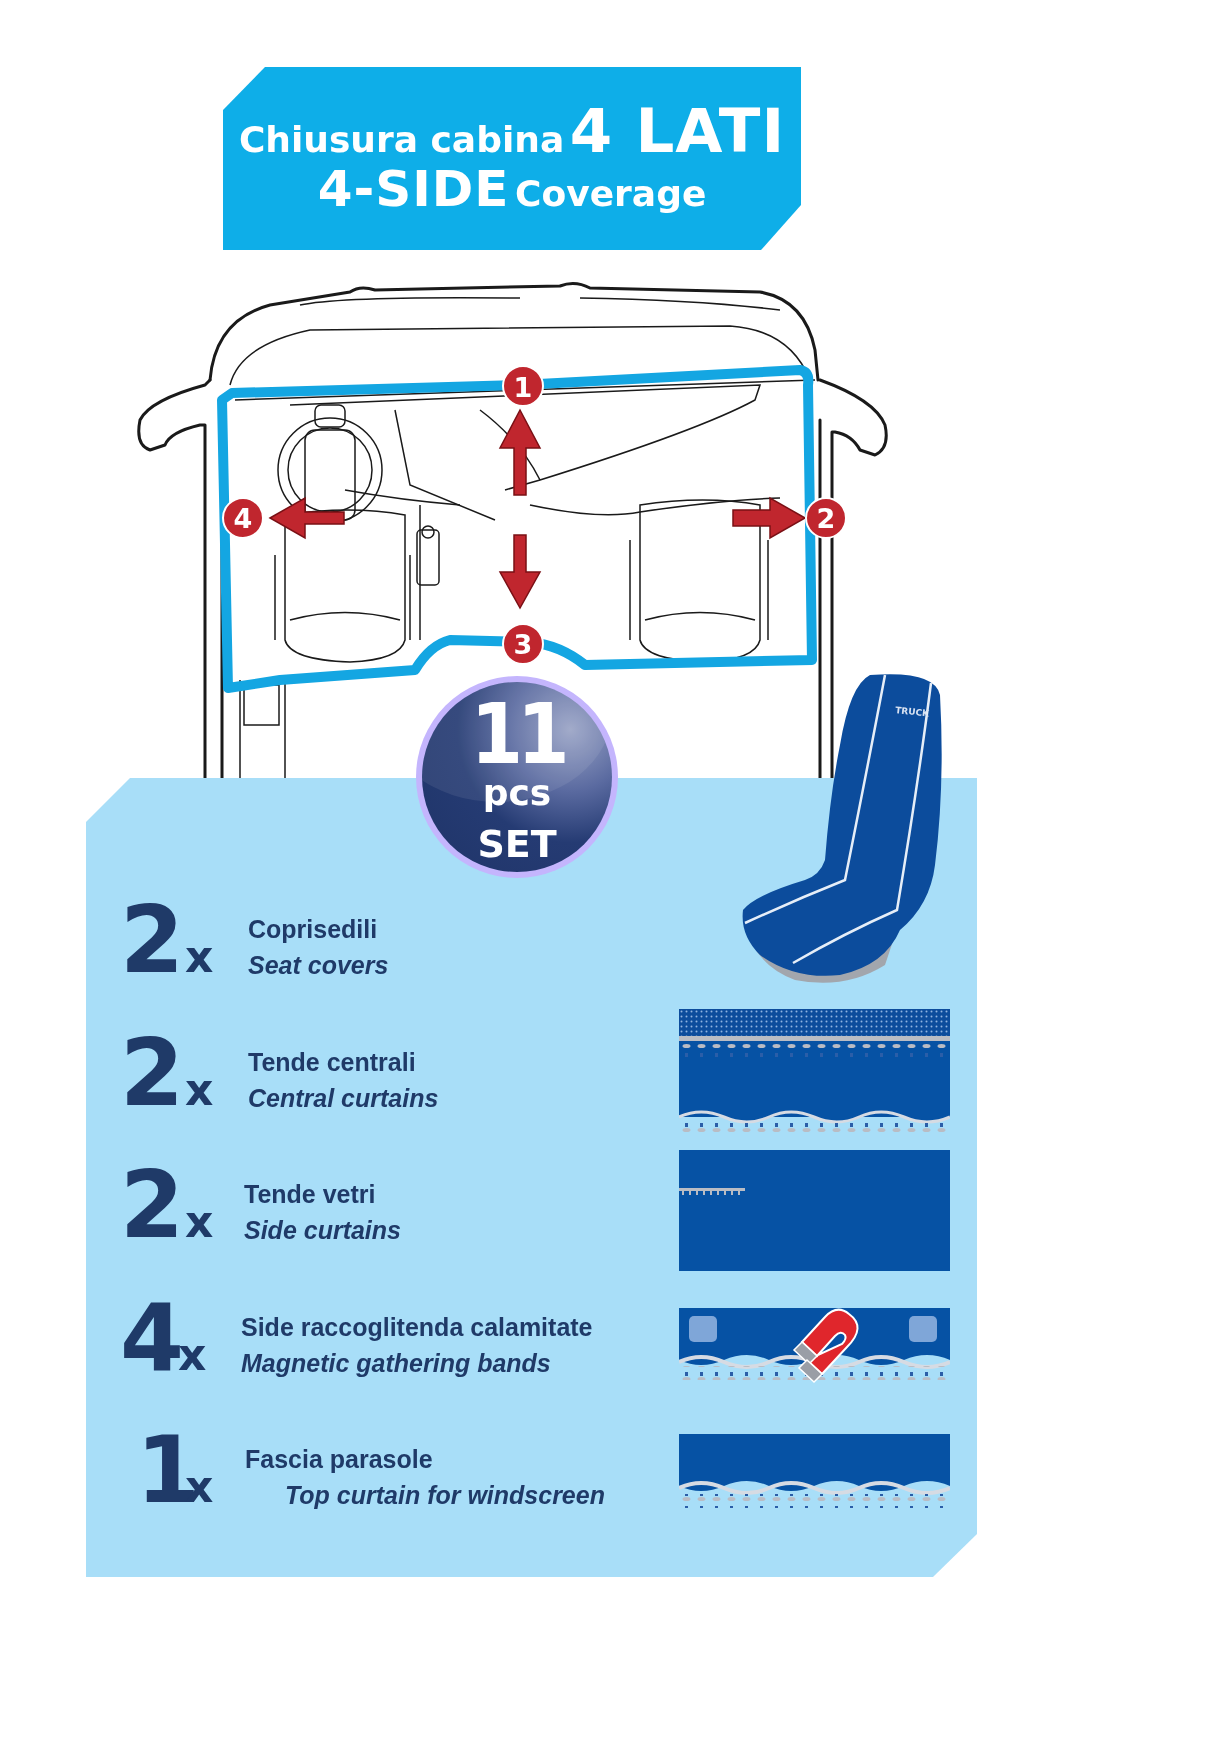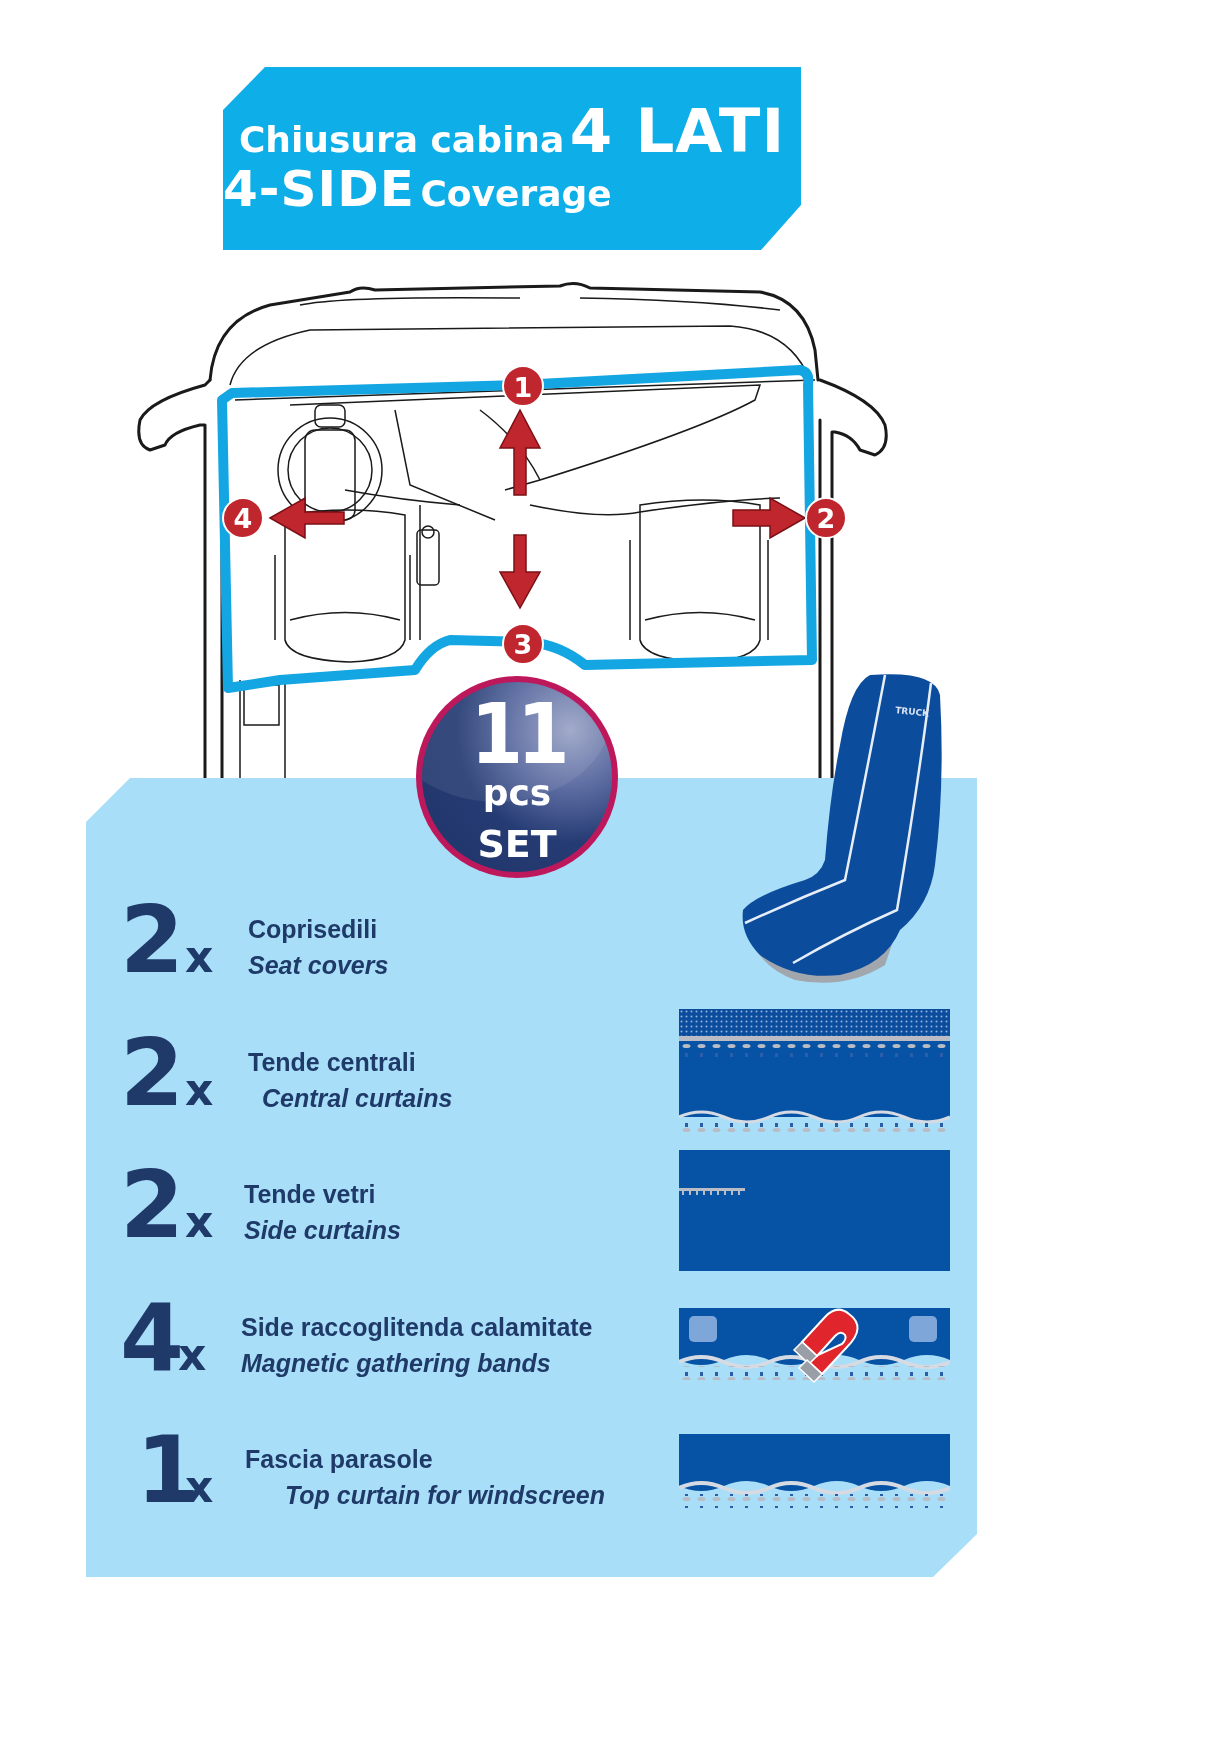--- a/index.html
+++ b/index.html
@@ -6,33 +6,33 @@
   body { width: 1215px; height: 1750px; position: relative; overflow: hidden;
          font-family: "DejaVu Sans", sans-serif; }
 
   .banner { position: absolute; left: 223px; top: 67px; width: 578px; height: 183px;
             background: #0eaee8;
             clip-path: polygon(42px 0, 100% 0, 100% 138px, 538px 100%, 0 100%, 0 43px); }
   .banner-line1 { position: absolute; left: 0; right: 0; top: 28px; text-align: center;
                   color: #ffffff; font-weight: bold; white-space: nowrap; }
   .banner-line1 .small { font-size: 36px; }
   .banner-line1 .big { font-size: 61px; letter-spacing: 1px; }
-  .banner-line2 { position: absolute; left: 0; right: 0; top: 93px; 
+  .banner-line2 { position: absolute; left: 0; right: 0; top: 93px; text-align: center;
                   color: #ffffff; font-weight: bold; white-space: nowrap; }
   .banner-line2 .big { font-size: 50px; letter-spacing: 1px; }
   .banner-line2 .small { font-size: 36px; }
 
   .cab { position: absolute; left: 0; top: 0; width: 1215px; height: 800px; }
 
   .panel { position: absolute; left: 86px; top: 778px; width: 891px; height: 799px;
            background: #a8def8;
            clip-path: polygon(44px 0, 100% 0, 100% 756px, 847px 100%, 0 100%, 0 44px); }
 
   .badge { position: absolute; left: 416px; top: 676px; width: 202px; height: 202px;
-           border-radius: 50%; background: #be185d; }
+           border-radius: 50%; background: #c4b5fd; }
   .badge-inner { position: absolute; left: 6px; top: 6px; width: 190px; height: 190px; border-radius: 50%;
                  background: radial-gradient(circle at 78% 25%, #9aa4c6 0%, #5a6aa0 30%, #253b73 55%, #1f3468 100%);
                  overflow: hidden; }
   .badge-shine { position: absolute; left: -40px; top: -60px; width: 230px; height: 180px; border-radius: 50%;
                  background: rgba(255,255,255,0.08); }
   .badge-num { position: absolute; left: 0; right: 0; top: 10px; text-align: center; color: #fff;
                font-weight: bold; font-size: 84px; line-height: 84px; letter-spacing: -6px;
                font-family: "DejaVu Sans Condensed", "DejaVu Sans", sans-serif; }
   .badge-pcs { position: absolute; left: 0; right: 0; top: 92px; text-align: center; color: #fff;
                font-weight: bold; font-size: 36px; line-height: 38px; }
@@ -163,21 +163,21 @@
   <span class="qty-num">2</span>
   <span class="qty-x" style="left:65px;">x</span>
   <span class="row-it" style="left:128px;">Coprisedili</span>
   <span class="row-en" style="left:128px;">Seat covers</span>
 </div>
 
 <div class="row" style="top:1028px;">
   <span class="qty-num">2</span>
   <span class="qty-x" style="left:65px;">x</span>
   <span class="row-it" style="left:128px;">Tende centrali</span>
-  <span class="row-en" style="left:128px;margin-left:14px;">Central curtains</span>
+  <span class="row-en" style="left:128px;">Central curtains</span>
 </div>
 
 <div class="row" style="top:1160px;">
   <span class="qty-num">2</span>
   <span class="qty-x" style="left:65px;">x</span>
   <span class="row-it" style="left:124px;">Tende vetri</span>
   <span class="row-en" style="left:124px;">Side curtains</span>
 </div>
 
 <div class="row" style="top:1293px;">

